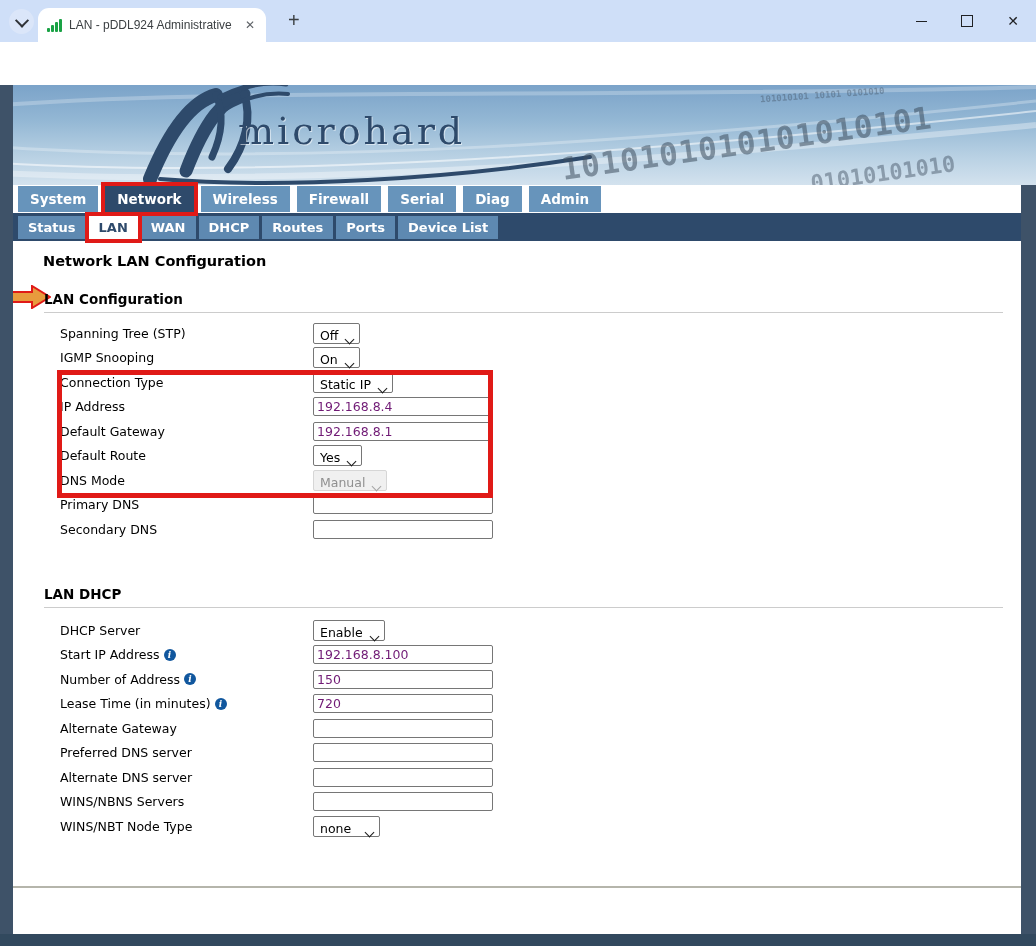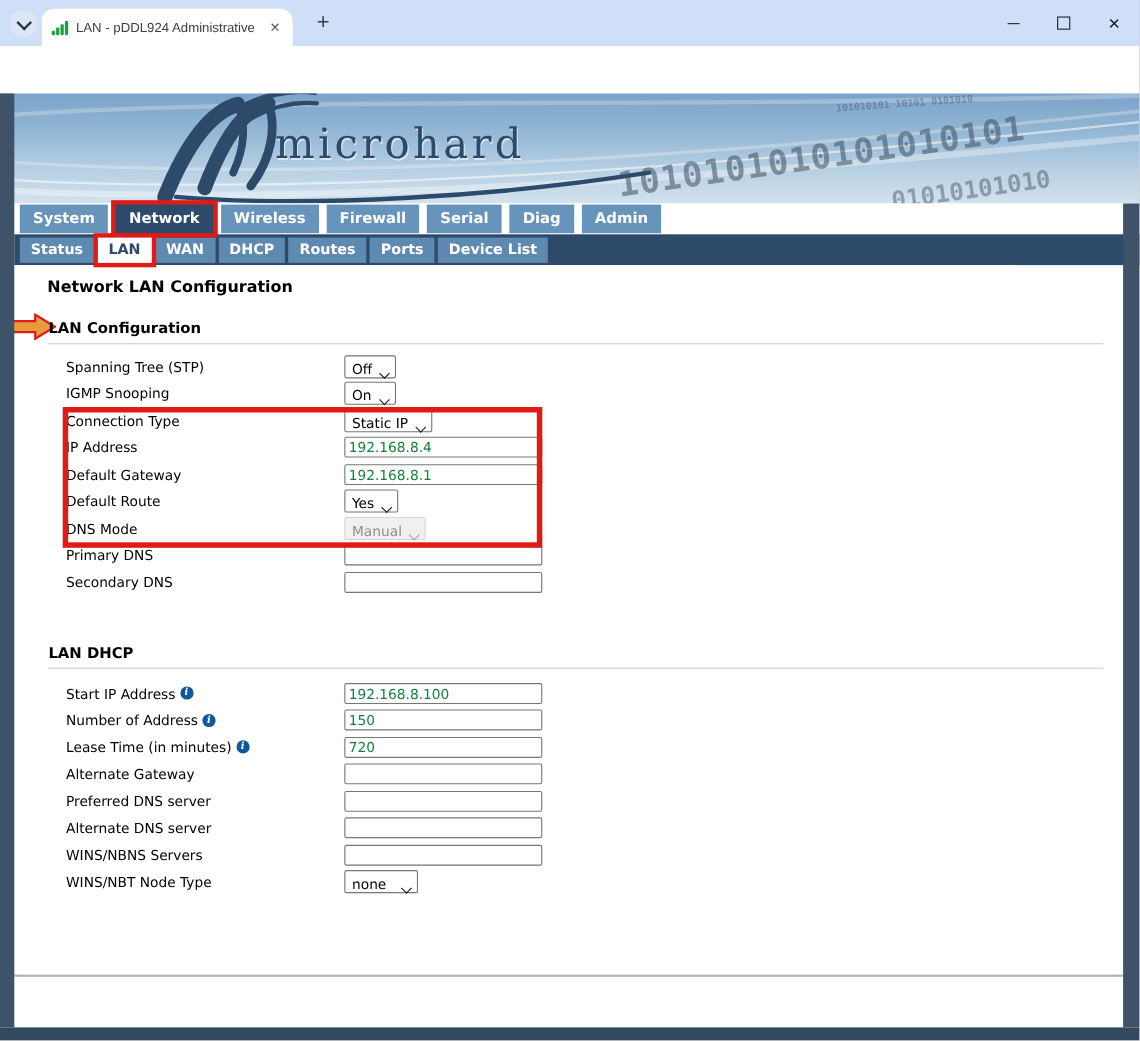--- a/index.html
+++ b/index.html
@@ -45,21 +45,21 @@
   .urltext{margin-left:11px;font-size:13.5px;color:#202124;white-space:nowrap;overflow:hidden}
   .sidepanel{position:absolute;left:899px;top:53px;width:19px;height:16px;border:2px solid #3c4043;
     border-radius:3px;background:linear-gradient(to right,#fff 0 42%,#3c4043 42% 100%);cursor:pointer}
   .menu3{position:absolute;left:1011px;top:51px;font-size:17px;color:#3c4043;cursor:pointer;letter-spacing:0}
 
   
   .masthead{position:absolute;left:0;top:85px;width:1036px;height:100px;overflow:hidden;
     background:linear-gradient(180deg,#7ba3c9 0%,#93b7d4 35%,#b7d0e3 70%,#d3e2ee 100%)}
   .masthead svg.waves{position:absolute;left:0;top:0}
   .logo-m{position:absolute;left:120px;top:-2px}
-  .logotext{position:absolute;left:250px;top:24px;font-family:"DejaVu Serif",serif;font-size:38px;
+  .logotext{position:absolute;left:238px;top:24px;font-family:"DejaVu Serif",serif;font-size:38px;
     color:var(--nav-dark);letter-spacing:3px;text-shadow:1px 1px 0 rgba(255,255,255,.55)}
   .bin{position:absolute;font-family:"DejaVu Sans Mono",monospace;font-weight:bold;color:rgba(62,78,95,.55);white-space:nowrap}
   .bin1{left:560px;top:40px;font-size:31px;letter-spacing:1px;transform:rotate(-8deg)}
   .bin2{left:810px;top:76px;font-size:22px;transform:rotate(-8deg);color:rgba(62,78,95,.45)}
   .bin3{left:760px;top:5px;font-size:9px;transform:rotate(-4deg);color:rgba(62,78,95,.4)}
 
   
   .navmain{position:absolute;left:13px;top:185px;width:1008px;height:28px;background:#fff;
     display:flex;align-items:center;padding-left:5px;gap:7px}
   .ntab{height:26px;line-height:26px;padding:0 12px;background:var(--nav-blue);color:#fff;
@@ -88,21 +88,21 @@
     font-family:"DejaVu Serif",serif;font-style:italic;font-weight:bold;font-size:9px;
     display:inline-flex;align-items:center;justify-content:center;margin-left:4px;cursor:pointer}
   .sel{display:inline-flex;align-items:flex-end;border:1px solid #767676;border-radius:2px;background:#fff;
     height:19px;padding:0 6px;font-size:12.5px;gap:8px;cursor:pointer}
   .sel .chev{width:6px;height:6px;border-right:1.8px solid #1b1b1b;border-bottom:1.8px solid #1b1b1b;
     transform:rotate(45deg);margin-top:-3px}
   .sel.disabled{background:#f0f0f0;border-color:#d6d6d6;color:#8f8f8f;cursor:default}
   .sel.disabled .chev{border-color:#a5a5a5}
   .sel.wide .val{min-width:38px}
   .inp{width:172px;height:17px;border:1px solid #767676;border-radius:2px;font-family:"DejaVu Sans",sans-serif;
-    font-size:12.5px;padding:0 3px;color:#15803d}
+    font-size:12.5px;padding:0 3px;color:#701a75}
   .redbox-form{position:absolute;left:44px;top:129px;width:426px;height:118px;
     border:5px solid var(--annotation-red);pointer-events:none;z-index:4}
 
   
   .footline{position:absolute;left:13px;top:886px;width:1008px;height:2px;background:#b5b5ab}
   .footer{position:absolute;left:13px;top:888px;width:1008px;height:46px;background:var(--footer-bg);
     display:flex;align-items:center;justify-content:flex-end;gap:28px;padding-right:30px;box-sizing:border-box}
   .footlink{font-family:"DejaVu Sans",sans-serif;font-weight:bold;font-size:15px;color:var(--nav-dark);cursor:pointer}
   .bottombar{position:absolute;left:0;top:934px;width:1036px;height:12px;background:var(--bottombar)}
   .strip{position:absolute;background:var(--strip)}
@@ -261,20 +261,27 @@
         <div class="frow">
           <span class="flabel">Secondary DNS</span>
           <input class="inp" type="text" style="">
         </div>
       </div>
     <div class="redbox-form"></div>
     <div class="sechead2">LAN DHCP</div>
     <div class="hr2"></div>
     <div class="rows2">
         <div class="frow">
+          <span class="flabel">DHCP Server</span>
+          <span class="sel wide">
+            <span class="val">Enable</span>
+            <span class="chev"></span>
+          </span>
+        </div>
+        <div class="frow">
           <span class="flabel">Start IP Address<span class="info">i</span></span>
           <input class="inp" type="text" value="192.168.8.100" style="">
         </div>
         <div class="frow">
           <span class="flabel">Number of Address<span class="info">i</span></span>
           <input class="inp" type="text" value="150" style="">
         </div>
         <div class="frow">
           <span class="flabel">Lease Time (in minutes)<span class="info">i</span></span>
           <input class="inp" type="text" value="720" style="">

